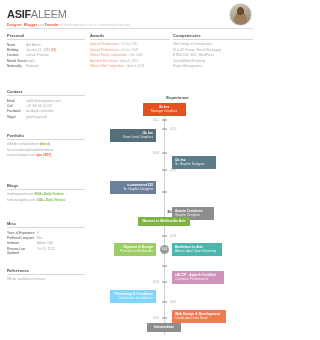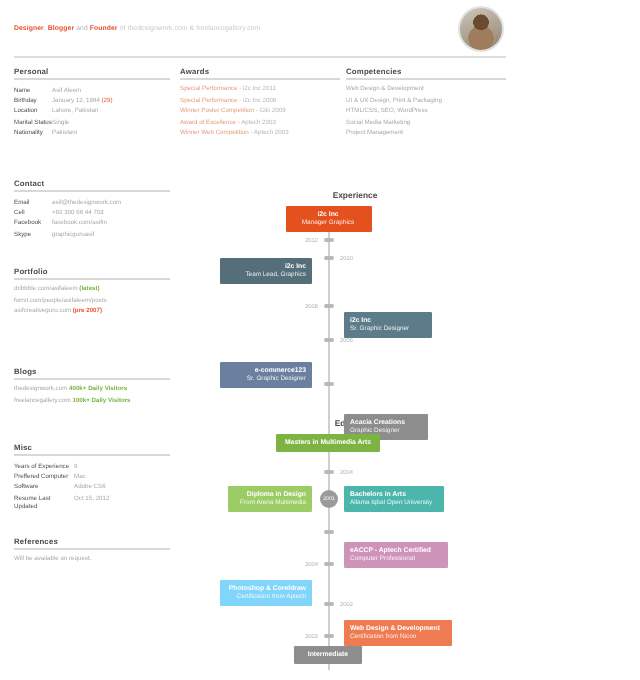--- a/index.html
+++ b/index.html
@@ -91,20 +91,23 @@
   .node {
     position:absolute; width:9px; height:9px; border-radius:50%;
     background:#9b9b9b; color:#fff; font-size:2.6px;
     display:flex; align-items:center; justify-content:center;
   }
 </style>
 </head>
 <body>
 
 <div class="header">
+  <div class="name">
+    <span class="bold">ASIF</span><span class="light">ALEEM</span>
+  </div>
   <div class="tagline">
     <span class="hl">Designer</span><span class="dim">, </span><span class="hl">Blogger</span>
     <span class="dim">and</span>
     <span class="hl">Founder</span>
     <span class="url">of thedesignwork.com &amp; freelancegallery.com</span>
   </div>
 </div>
 <div class="avatar"></div>
 
 <div class="rule" style="left:7px; top:28px; width:246px;"></div>

